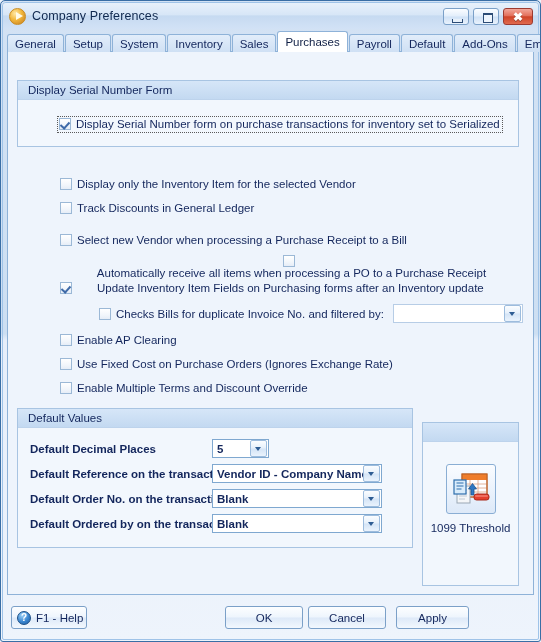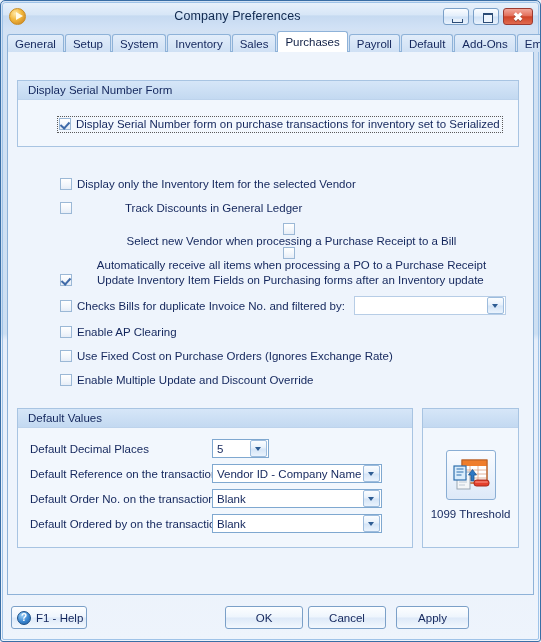--- a/index.html
+++ b/index.html
@@ -61,21 +61,20 @@
     left: 6px; top: 3.5px;
     border-left: 7px solid #fffbe9;
     border-top: 4.5px solid transparent;
     border-bottom: 4.5px solid transparent;
   }
   .title-text {
     font-size: 12.5px;
     color: #10294f;
     letter-spacing: .1px;
     flex: 1 1 auto;
-    text-align: center;
   }
   .title-buttons {
     display: flex;
     align-items: center;
     margin-right: 5px;
     gap: 4px;
   }
   .tbtn {
     width: 26px; height: 17px;
     border: 1px solid #7ba0c8;
@@ -378,70 +377,70 @@
       </div>
     </div>
 
     <div style="position:absolute; left:52px; top:123px; right:10px;">
 
       <div class="cb-row" style="margin-bottom:7px;">
         <span class="cbox"></span>
         <span class="cb-label">Display only the Inventory Item for the selected Vendor</span>
       </div>
 
-      <div class="cb-row" style="margin-bottom:7px;gap:48px;">
+      <div class="cb-row" style="margin-bottom:15px;">
         <span class="cbox"></span>
         <span class="cb-label">Track Discounts in General Ledger</span>
       </div>
 
-      <div class="cb-row" style="margin-bottom:7px;flex-direction:column;">
+      <div class="cb-row" style="margin-bottom:7px;">
         <span class="cbox"></span>
         <span class="cb-label">Select new Vendor when processing a Purchase Receipt to a Bill</span>
       </div>
 
 
       <div class="cb-row" style="margin-bottom:7px;flex-direction:column;">
         <span class="cbox"></span>
         <span class="cb-label">Automatically receive all items when processing a PO to a Purchase Receipt</span>
       </div>
 
       <div class="cb-row" style="margin-bottom:7px;gap:20px;">
         <span class="cbox checked"></span>
         <span class="cb-label">Update Inventory Item Fields on Purchasing forms after an Inventory update</span>
       </div>
 
-      <div class="cb-row" style="margin-bottom:7px; height:21px;">
+      <div class="cb-row" style="margin-bottom:7px; height:21px;margin-left:39px;">
         <span class="cbox"></span>
         <span class="cb-label">Checks Bills for duplicate Invoice No. and filtered by:</span>
         <span class="combo dim" style="width:152px; margin-left:9px;">
           <span class="combo-value"></span>
           <span class="combo-arrow"></span>
         </span>
       </div>
 
       <div class="cb-row" style="margin-bottom:7px;">
         <span class="cbox"></span>
         <span class="cb-label">Enable AP Clearing</span>
       </div>
 
       <div class="cb-row" style="margin-bottom:7px;">
         <span class="cbox"></span>
         <span class="cb-label">Use Fixed Cost on Purchase Orders (Ignores Exchange Rate)</span>
       </div>
 
       <div class="cb-row">
         <span class="cbox"></span>
-        <span class="cb-label">Enable Multiple Update and Discount Override</span>
+        <span class="cb-label">Enable Multiple Terms and Discount Override</span>
       </div>
     </div>
 
     <div class="groupbox" style="left:9px; top:356px; width:396px; height:140px;">
       <div class="group-header">Default Values</div>
 
-      <div style="padding:8px 0 0 12px;">
+      <div style="padding:8px 0 0 12px;font-weight:bold;">
 
         <div class="dv-row">
           <span class="dv-label">Default Decimal Places</span>
           <span class="combo" style="width:57px;">
             <span class="combo-value">5</span>
             <span class="combo-arrow"></span>
           </span>
         </div>
 
         <div class="dv-row">
@@ -463,21 +462,21 @@
         <div class="dv-row">
           <span class="dv-label">Default Ordered by on the transactions</span>
           <span class="combo" style="width:170px;">
             <span class="combo-value">Blank</span>
             <span class="combo-arrow"></span>
           </span>
         </div>
       </div>
     </div>
 
-    <div class="groupbox" style="left:414px; top:356px; width:97px; height:140px;">
+    <div class="groupbox" style="left:414px; top:370px; width:97px; height:164px;">
       <div class="group-header"></div>
 
       <div style="padding-top:22px;">
         <div class="tile-btn">
           <svg width="38" height="36" viewBox="0 0 38 36" style="position:absolute; left:6px; top:7px;">
 
             <rect x="9" y="2" width="25" height="23" fill="#ffffff" stroke="#c8713a" stroke-width="1"></rect>
             <rect x="9" y="2" width="25" height="6" fill="#ef7d2b"></rect>
             <g stroke="#d9a184" stroke-width="0.8">
               <line x1="9" y1="12" x2="34" y2="12"></line>

